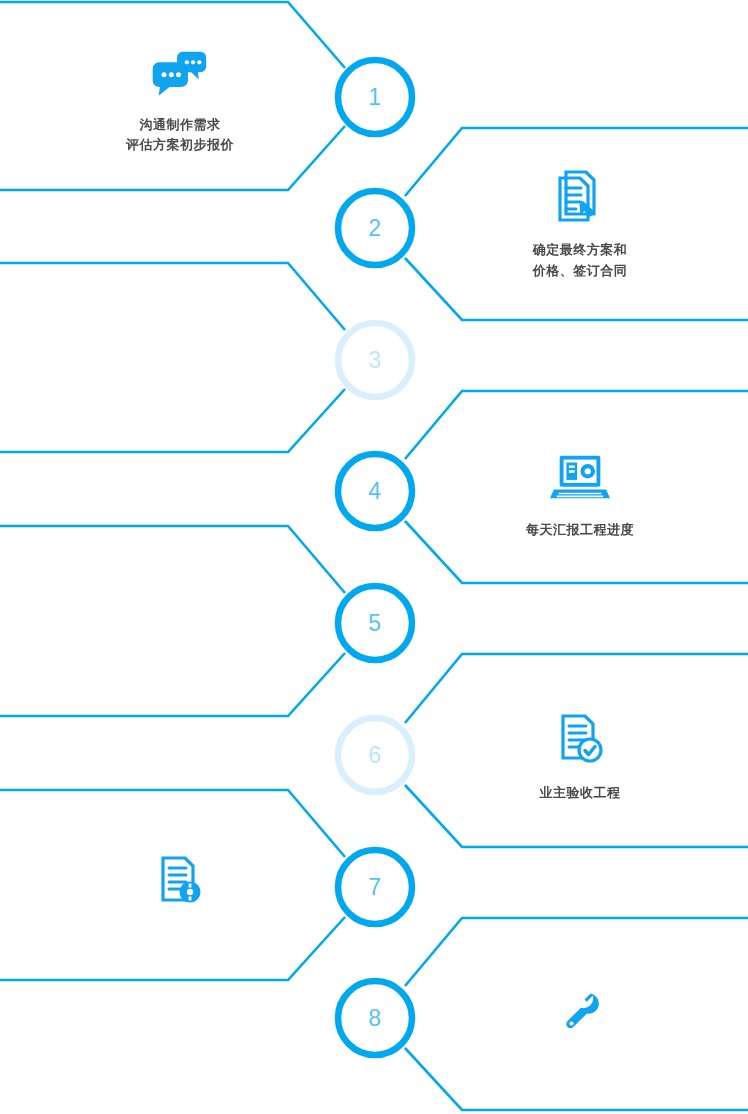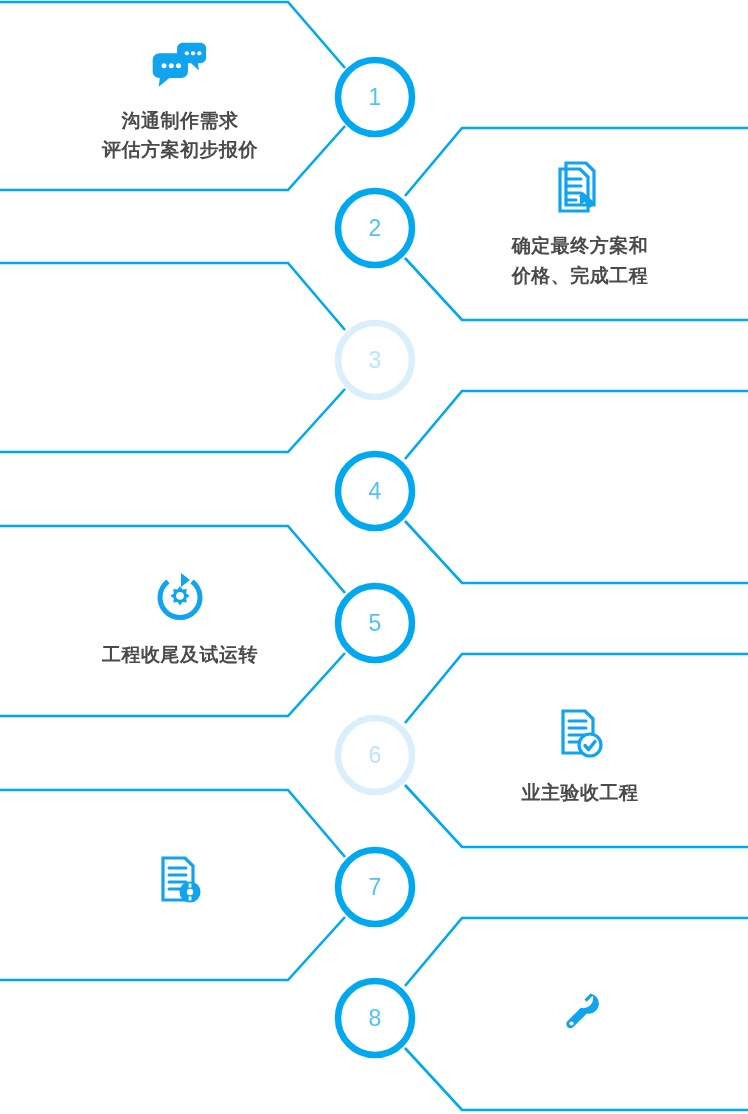--- a/index.html
+++ b/index.html
@@ -36,21 +36,21 @@
     width: 60px;
     height: 56px;
     display: flex;
     align-items: center;
     justify-content: center;
     margin-bottom: 14px;
   }
   .card-icon svg { display: block; }
   .card-label {
     color: #4a4a4a;
-    font-size: 19px;
+    font-size: 13px;
     font-weight: bold;
     line-height: 1.55;
     text-align: center;
     letter-spacing: 0.5px;
     white-space: pre-line;
   }
   .step-num {
     position: absolute;
     width: 80px;
     height: 80px;
@@ -147,38 +147,44 @@
           <line x1="12" y1="19" x2="27" y2="19"></line>
           <line x1="12" y1="26" x2="27" y2="26"></line>
           <line x1="12" y1="33" x2="27" y2="33"></line>
           <line x1="12" y1="40" x2="22" y2="40"></line>
         </g>
         <path fill="#0fa3f0" d="M29 32l12 11-5 5-11-12z"></path>
         <path fill="#0fa3f0" d="M26 35l6 6-6 4z"></path>
       </svg>
     </div>
     <div class="card-label">确定最终方案和
-价格、完成工程</div>
-  </div>
-
-
-
-  <div class="card" style="left:10px; top:560px; width:340px; height:120px;">
-    <div class="card-icon">
-      <svg width="52" height="52" viewBox="0 0 52 52">
-        <path fill="none" stroke="#0fa3f0" stroke-width="5" d="M38 9.5a20 20 0 1 1-24 0"></path>
-        <path fill="#0fa3f0" d="M27 1l9 7-9 7z"></path>
-        <g fill="#0fa3f0">
-          <path d="M26 14l2.4 3.6 4.3-.5-.5 4.3 3.6 2.4-3.6 2.4.5 4.3-4.3-.5L26 33.6l-2.4-3.6-4.3.5.5-4.3-3.6-2.4 3.6-2.4-.5-4.3 4.3.5z"></path>
-          <circle cx="26" cy="23.8" r="3.9" fill="#fff"></circle>
-        </g>
-      </svg>
-    </div>
-    <div class="card-label">工程收尾及试运转</div>
-  </div>
+价格、签订合同</div>
+  </div>
+
+
+  <div class="card" style="left:420px; top:435px; width:320px; height:120px;">
+    <div class="card-icon">
+      <svg width="62" height="54" viewBox="0 0 62 54">
+        <rect x="10" y="4" width="42" height="32" rx="2" fill="#0fa3f0"></rect>
+        <rect x="14" y="8" width="34" height="24" fill="#fff"></rect>
+        <rect x="17" y="11" width="11" height="18" fill="#0fa3f0"></rect>
+        <rect x="19.5" y="14" width="6" height="2.6" fill="#fff"></rect>
+        <rect x="19.5" y="19" width="6" height="2.6" fill="#fff"></rect>
+        <circle cx="39" cy="20" r="7.5" fill="#0fa3f0"></circle>
+        <circle cx="39" cy="20" r="3.2" fill="#fff"></circle>
+        <path fill="#0fa3f0" d="M4 39h54l4 9H0z"></path>
+        <g stroke="#fff" stroke-width="1.6">
+          <line x1="9" y1="43" x2="53" y2="43"></line>
+          <line x1="7" y1="46" x2="55" y2="46"></line>
+        </g>
+      </svg>
+    </div>
+    <div class="card-label">每天汇报工程进度</div>
+  </div>
+
 
   <div class="card" style="left:420px; top:698px; width:320px; height:120px;">
     <div class="card-icon">
       <svg width="50" height="56" viewBox="0 0 50 56">
         <path fill="none" stroke="#0fa3f0" stroke-width="3.2" d="M8 3h22l8 8v34H8z"></path>
         <g stroke="#0fa3f0" stroke-width="3" stroke-linecap="round">
           <line x1="14" y1="13" x2="31" y2="13"></line>
           <line x1="14" y1="20" x2="31" y2="20"></line>
           <line x1="14" y1="27" x2="31" y2="27"></line>
           <line x1="14" y1="34" x2="25" y2="34"></line>

